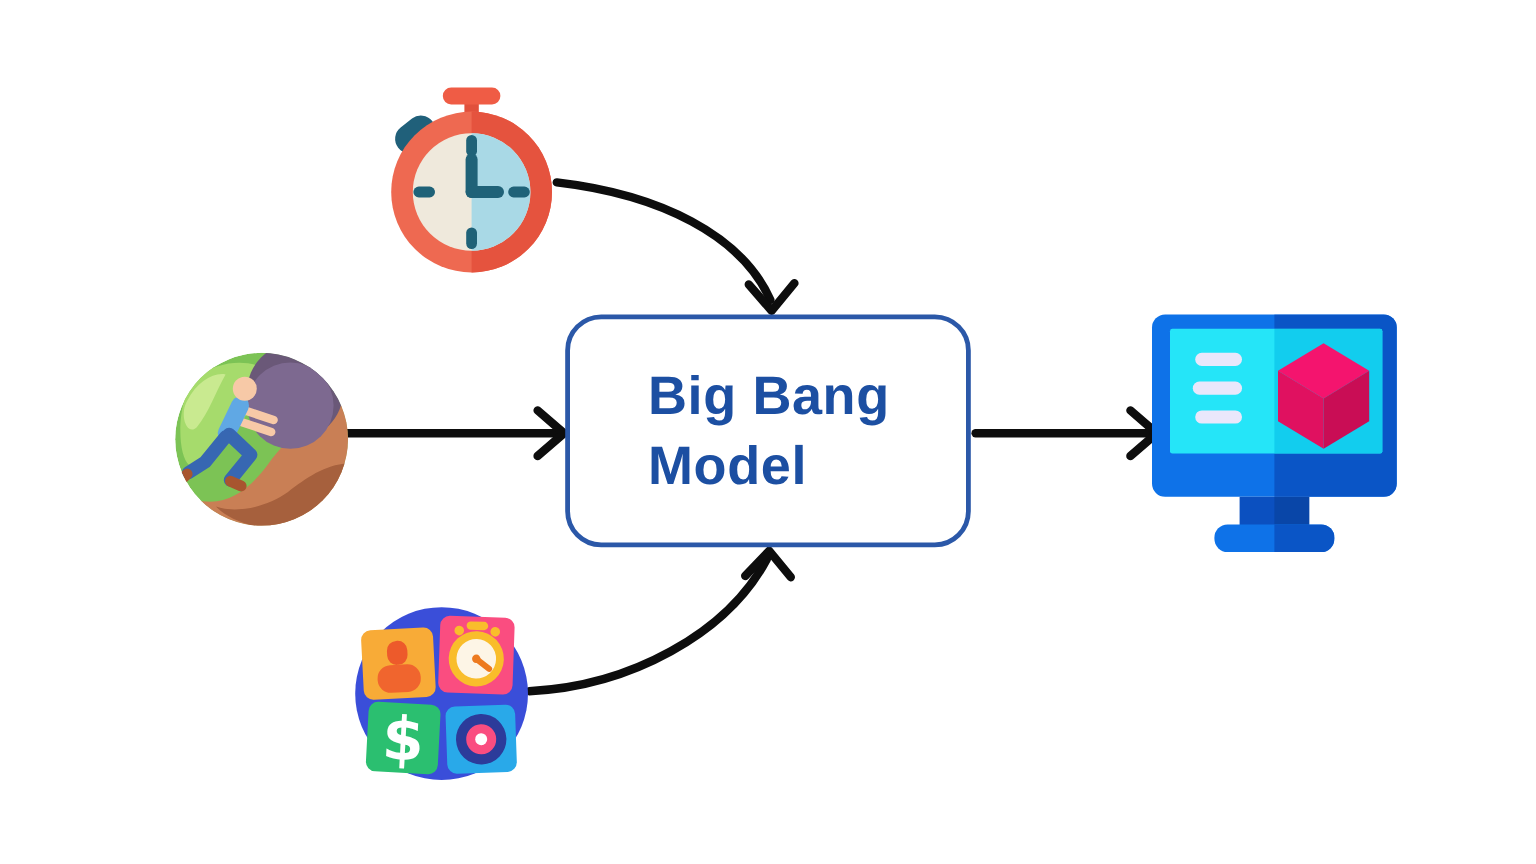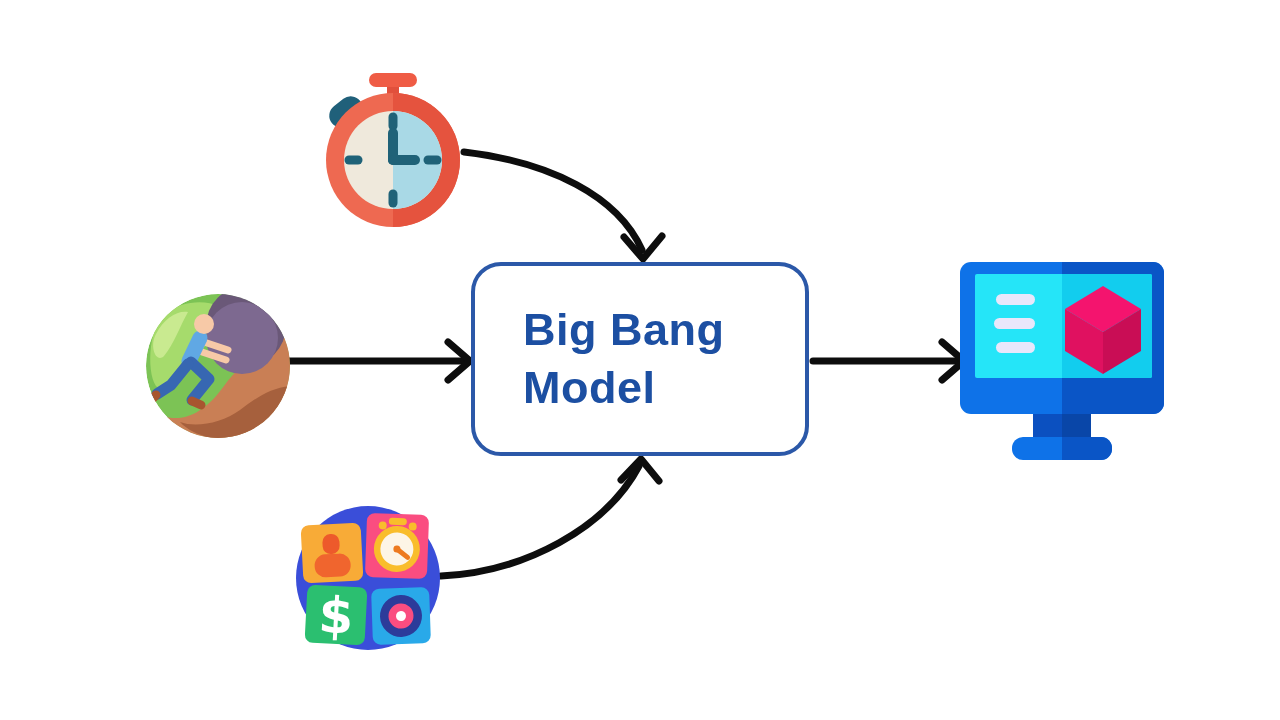--- a/index.html
+++ b/index.html
@@ -7,21 +7,21 @@
     position:relative;width:1280px;height:720px;background:#ffffff;
     overflow:hidden;font-family:"Liberation Sans",sans-serif;
   }
   .abs{position:absolute;}
   #center-node{
     left:471px;top:262px;width:338px;height:194px;box-sizing:border-box;
     background:#ffffff;border:4px solid #2b58a8;border-radius:30px;
     display:flex;align-items:center;
   }
   #center-node .label{
-    margin-left:48px;width:224px;
+    margin-left:65px;width:224px;
     font-size:45px;font-weight:bold;line-height:58px;
     color:#1c4fa2;letter-spacing:0.5px;text-align:left;
   }
   svg{display:block;}
 </style>
 </head>
 <body>
 
 <div id="canvas">
 

